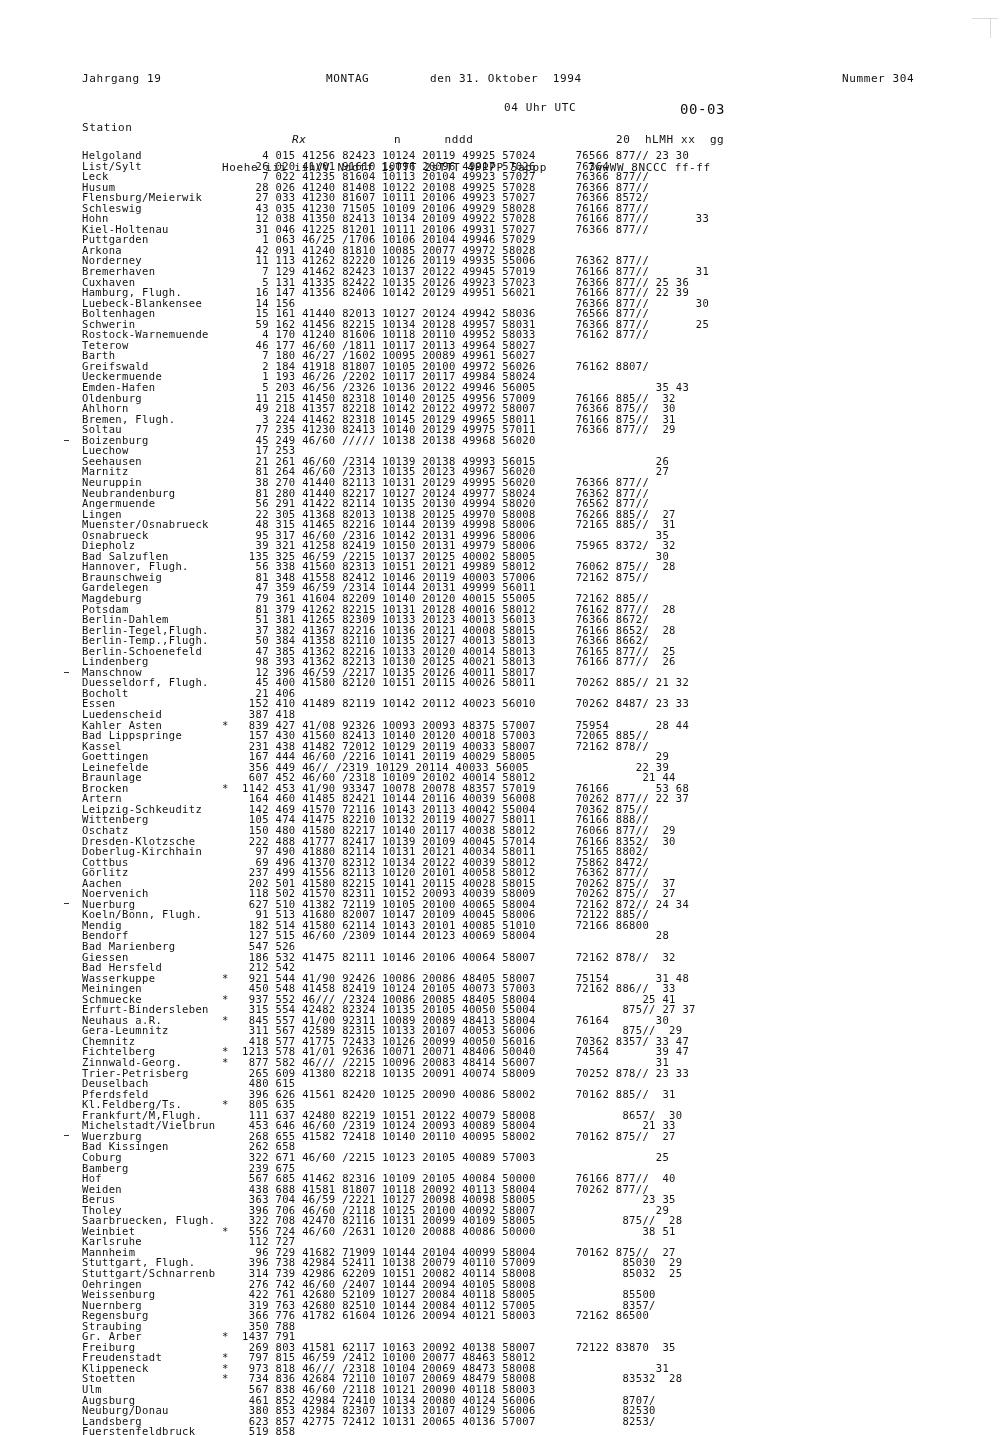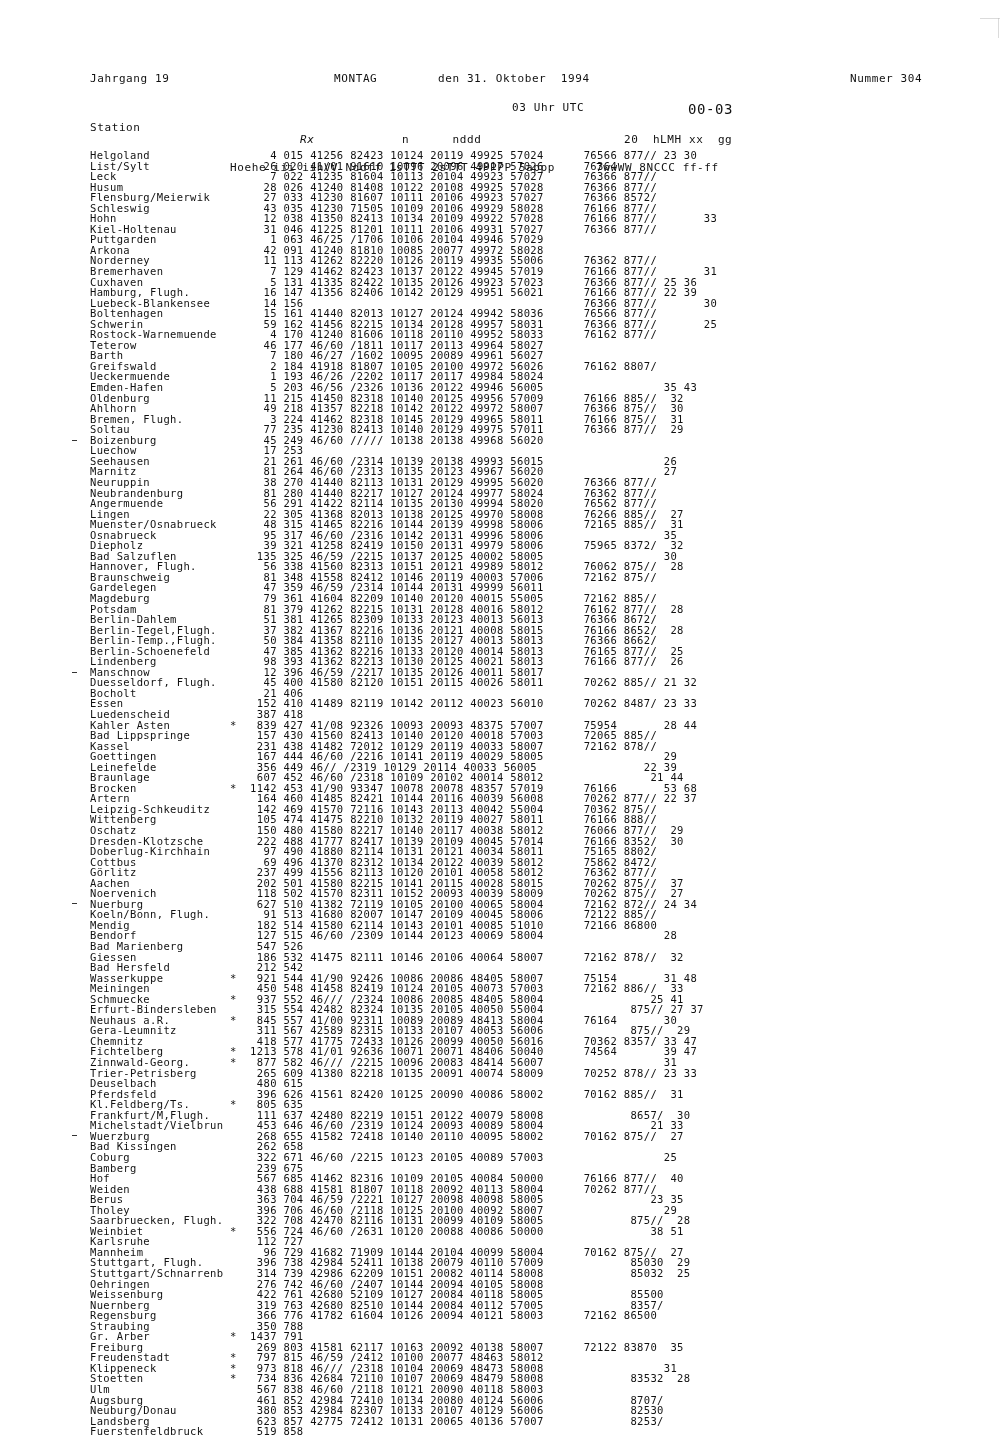--- a/index.html
+++ b/index.html
@@ -10,21 +10,21 @@
   body {
     width: 1000px;
     height: 1435px;
     font-family: "DejaVu Sans Mono", "Liberation Mono", monospace;
     color: #111111;
     position: relative;
     overflow: hidden;
   }
   .page {
     position: absolute;
-    left: 12px; top: 0;
+    left: 4px; top: 0;
     width: 820px;
     height: 1435px;
   }
   
   .hdr-line {
     position: absolute;
     font-size: 11px;
     letter-spacing: 0.6px;
     white-space: pre;
   }
@@ -78,21 +78,21 @@
 </head>
 <body>
 
 <div class="page">
 
   <div class="hdr-line" id="hdr-jahrgang">Jahrgang 19</div>
   <div class="hdr-line" id="hdr-day">MONTAG</div>
   <div class="hdr-line" id="hdr-date">den 31. Oktober  1994</div>
   <div class="hdr-line" id="hdr-number">Nummer 304</div>
 
-  <div class="hdr-line" id="hdr-utc">03 Uhr UTC</div>
+  <div class="hdr-line" id="hdr-utc">04 Uhr UTC</div>
   <div class="hdr-line" id="hdr-range">00-03</div>
 
   <div class="col-head" id="ch-station">Station</div>
   <div class="col-head" id="ch-cols1">Hoehe iii iihVV Nddff 1sTTT 2sTTT 4PPPP 5appp</div>
   <div class="col-head" id="ch-cols2">7wwWW 8NCCC ff-ff</div>
   <div class="col-head" id="ch-sub1">Rx</div>
   <div class="col-head" id="ch-sub2">n      nddd</div>
   <div class="col-head" id="ch-sub3">20  hLMH xx  gg</div>
 
   <div id="data-block"><div class="row">Helgoland                  4 015 41256 82423 10124 20119 49925 57024      76566 877// 23 30</div><div class="row">List/Sylt                 26 020 41/01 91610 10096 20096 49917 57026      76364</div><div class="row">Leck                       7 022 41235 81604 10113 20104 49923 57027      76366 877//</div><div class="row">Husum                     28 026 41240 81408 10122 20108 49925 57028      76366 877//</div><div class="row">Flensburg/Meierwik        27 033 41230 81607 10111 20106 49923 57027      76366 8572/</div><div class="row">Schleswig                 43 035 41230 71505 10109 20106 49929 58028      76166 877//</div><div class="row">Hohn                      12 038 41350 82413 10134 20109 49922 57028      76166 877//       33</div><div class="row">Kiel-Holtenau             31 046 41225 81201 10111 20106 49931 57027      76366 877//</div><div class="row">Puttgarden                 1 063 46/25 /1706 10106 20104 49946 57029</div><div class="row">Arkona                    42 091 41240 81810 10085 20077 49972 58028</div><div class="row">Norderney                 11 113 41262 82220 10126 20119 49935 55006      76362 877//</div><div class="row">Bremerhaven                7 129 41462 82423 10137 20122 49945 57019      76166 877//       31</div><div class="row">Cuxhaven                   5 131 41335 82422 10135 20126 49923 57023      76366 877// 25 36</div><div class="row">Hamburg, Flugh.           16 147 41356 82406 10142 20129 49951 56021      76166 877// 22 39</div><div class="row">Luebeck-Blankensee        14 156                                          76366 877//       30</div><div class="row">Boltenhagen               15 161 41440 82013 10127 20124 49942 58036      76566 877//</div><div class="row">Schwerin                  59 162 41456 82215 10134 20128 49957 58031      76366 877//       25</div><div class="row">Rostock-Warnemuende        4 170 41240 81606 10118 20110 49952 58033      76162 877//</div><div class="row">Teterow                   46 177 46/60 /1811 10117 20113 49964 58027</div><div class="row">Barth                      7 180 46/27 /1602 10095 20089 49961 56027</div><div class="row">Greifswald                 2 184 41918 81807 10105 20100 49972 56026      76162 8807/</div><div class="row">Ueckermuende               1 193 46/26 /2202 10117 20117 49984 58024</div><div class="row">Emden-Hafen                5 203 46/56 /2326 10136 20122 49946 56005                  35 43</div><div class="row">Oldenburg                 11 215 41450 82318 10140 20125 49956 57009      76166 885//  32</div><div class="row">Ahlhorn                   49 218 41357 82218 10142 20122 49972 58007      76366 875//  30</div><div class="row">Bremen, Flugh.             3 224 41462 82318 10145 20129 49965 58011      76166 875//  31</div><div class="row">Soltau                    77 235 41230 82413 10140 20129 49975 57011      76366 877//  29</div><div class="row">Boizenburg                45 249 46/60 ///// 10138 20138 49968 56020</div><div class="row">Luechow                   17 253</div><div class="row">Seehausen                 21 261 46/60 /2314 10139 20138 49993 56015                  26</div><div class="row">Marnitz                   81 264 46/60 /2313 10135 20123 49967 56020                  27</div><div class="row">Neuruppin                 38 270 41440 82113 10131 20129 49995 56020      76366 877//</div><div class="row">Neubrandenburg            81 280 41440 82217 10127 20124 49977 58024      76362 877//</div><div class="row">Angermuende               56 291 41422 82114 10135 20130 49994 58020      76562 877//</div><div class="row">Lingen                    22 305 41368 82013 10138 20125 49970 58008      76266 885//  27</div><div class="row">Muenster/Osnabrueck       48 315 41465 82216 10144 20139 49998 58006      72165 885//  31</div><div class="row">Osnabrueck                95 317 46/60 /2316 10142 20131 49996 58006                  35</div><div class="row">Diepholz                  39 321 41258 82419 10150 20131 49979 58006      75965 8372/  32</div><div class="row">Bad Salzuflen            135 325 46/59 /2215 10137 20125 40002 58005                  30</div><div class="row">Hannover, Flugh.          56 338 41560 82313 10151 20121 49989 58012      76062 875//  28</div><div class="row">Braunschweig              81 348 41558 82412 10146 20119 40003 57006      72162 875//</div><div class="row">Gardelegen                47 359 46/59 /2314 10144 20131 49999 56011</div><div class="row">Magdeburg                 79 361 41604 82209 10140 20120 40015 55005      72162 885//</div><div class="row">Potsdam                   81 379 41262 82215 10131 20128 40016 58012      76162 877//  28</div><div class="row">Berlin-Dahlem             51 381 41265 82309 10133 20123 40013 56013      76366 8672/</div><div class="row">Berlin-Tegel,Flugh.       37 382 41367 82216 10136 20121 40008 58015      76166 8652/  28</div><div class="row">Berlin-Temp.,Flugh.       50 384 41358 82110 10135 20127 40013 58013      76366 8662/</div><div class="row">Berlin-Schoenefeld        47 385 41362 82216 10133 20120 40014 58013      76165 877//  25</div><div class="row">Lindenberg                98 393 41362 82213 10130 20125 40021 58013      76166 877//  26</div><div class="row">Manschnow                 12 396 46/59 /2217 10135 20126 40011 58017</div><div class="row">Duesseldorf, Flugh.       45 400 41580 82120 10151 20115 40026 58011      70262 885// 21 32</div><div class="row">Bocholt                   21 406</div><div class="row">Essen                    152 410 41489 82119 10142 20112 40023 56010      70262 8487/ 23 33</div><div class="row">Luedenscheid             387 418</div><div class="row">Kahler Asten         *   839 427 41/08 92326 10093 20093 48375 57007      75954       28 44</div><div class="row">Bad Lippspringe          157 430 41560 82413 10140 20120 40018 57003      72065 885//</div><div class="row">Kassel                   231 438 41482 72012 10129 20119 40033 58007      72162 878//</div><div class="row">Goettingen               167 444 46/60 /2216 10141 20119 40029 58005                  29</div><div class="row">Leinefelde               356 449 46// /2319 10129 20114 40033 56005                22 39</div><div class="row">Braunlage                607 452 46/60 /2318 10109 20102 40014 58012                21 44</div><div class="row">Brocken              *  1142 453 41/90 93347 10078 20078 48357 57019      76166       53 68</div><div class="row">Artern                   164 460 41485 82421 10144 20116 40039 56008      70262 877// 22 37</div><div class="row">Leipzig-Schkeuditz       142 469 41570 72116 10143 20113 40042 55004      70362 875//</div><div class="row">Wittenberg               105 474 41475 82210 10132 20119 40027 58011      76166 888//</div><div class="row">Oschatz                  150 480 41580 82217 10140 20117 40038 58012      76066 877//  29</div><div class="row">Dresden-Klotzsche        222 488 41777 82417 10139 20109 40045 57014      76166 8352/  30</div><div class="row">Doberlug-Kirchhain        97 490 41880 82114 10131 20121 40034 58011      75165 8802/</div><div class="row">Cottbus                   69 496 41370 82312 10134 20122 40039 58012      75862 8472/</div><div class="row">Görlitz                  237 499 41556 82113 10120 20101 40058 58012      76362 877//</div><div class="row">Aachen                   202 501 41580 82215 10141 20115 40028 58015      70262 875//  37</div><div class="row">Noervenich               118 502 41570 82311 10152 20093 40039 58009      70262 875//  27</div><div class="row">Nuerburg                 627 510 41382 72119 10105 20100 40065 58004      72162 872// 24 34</div><div class="row">Koeln/Bonn, Flugh.        91 513 41680 82007 10147 20109 40045 58006      72122 885//</div><div class="row">Mendig                   182 514 41580 62114 10143 20101 40085 51010      72166 86800</div><div class="row">Bendorf                  127 515 46/60 /2309 10144 20123 40069 58004                  28</div><div class="row">Bad Marienberg           547 526</div><div class="row">Giessen                  186 532 41475 82111 10146 20106 40064 58007      72162 878//  32</div><div class="row">Bad Hersfeld             212 542</div><div class="row">Wasserkuppe          *   921 544 41/90 92426 10086 20086 48405 58007      75154       31 48</div><div class="row">Meiningen                450 548 41458 82419 10124 20105 40073 57003      72162 886//  33</div><div class="row">Schmuecke            *   937 552 46/// /2324 10086 20085 48405 58004                25 41</div><div class="row">Erfurt-Bindersleben      315 554 42482 82324 10135 20105 40050 55004             875// 27 37</div><div class="row">Neuhaus a.R.         *   845 557 41/00 92311 10089 20089 48413 58004      76164       30</div><div class="row">Gera-Leumnitz            311 567 42589 82315 10133 20107 40053 56006             875//  29</div><div class="row">Chemnitz                 418 577 41775 72433 10126 20099 40050 56016      70362 8357/ 33 47</div><div class="row">Fichtelberg          *  1213 578 41/01 92636 10071 20071 48406 50040      74564       39 47</div><div class="row">Zinnwald-Georg.      *   877 582 46/// /2215 10096 20083 48414 56007                  31</div><div class="row">Trier-Petrisberg         265 609 41380 82218 10135 20091 40074 58009      70252 878// 23 33</div><div class="row">Deuselbach               480 615</div><div class="row">Pferdsfeld               396 626 41561 82420 10125 20090 40086 58002      70162 885//  31</div><div class="row">Kl.Feldberg/Ts.      *   805 635</div><div class="row">Frankfurt/M,Flugh.       111 637 42480 82219 10151 20122 40079 58008             8657/  30</div><div class="row">Michelstadt/Vielbrun     453 646 46/60 /2319 10124 20093 40089 58004                21 33</div><div class="row">Wuerzburg                268 655 41582 72418 10140 20110 40095 58002      70162 875//  27</div><div class="row">Bad Kissingen            262 658</div><div class="row">Coburg                   322 671 46/60 /2215 10123 20105 40089 57003                  25</div><div class="row">Bamberg                  239 675</div><div class="row">Hof                      567 685 41462 82316 10109 20105 40084 50000      76166 877//  40</div><div class="row">Weiden                   438 688 41581 81807 10118 20092 40113 58004      70262 877//</div><div class="row">Berus                    363 704 46/59 /2221 10127 20098 40098 58005                23 35</div><div class="row">Tholey                   396 706 46/60 /2118 10125 20100 40092 58007                  29</div><div class="row">Saarbruecken, Flugh.     322 708 42470 82116 10131 20099 40109 58005             875//  28</div><div class="row">Weinbiet             *   556 724 46/60 /2631 10120 20088 40086 50000                38 51</div><div class="row">Karlsruhe                112 727</div><div class="row">Mannheim                  96 729 41682 71909 10144 20104 40099 58004      70162 875//  27</div><div class="row">Stuttgart, Flugh.        396 738 42984 52411 10138 20079 40110 57009             85030  29</div><div class="row">Stuttgart/Schnarrenb     314 739 42986 62209 10151 20082 40114 58008             85032  25</div><div class="row">Oehringen                276 742 46/60 /2407 10144 20094 40105 58008</div><div class="row">Weissenburg              422 761 42680 52109 10127 20084 40118 58005             85500</div><div class="row">Nuernberg                319 763 42680 82510 10144 20084 40112 57005             8357/</div><div class="row">Regensburg               366 776 41782 61604 10126 20094 40121 58003      72162 86500</div><div class="row">Straubing                350 788</div><div class="row">Gr. Arber            *  1437 791</div><div class="row">Freiburg                 269 803 41581 62117 10163 20092 40138 58007      72122 83870  35</div><div class="row">Freudenstadt         *   797 815 46/59 /2412 10100 20077 48463 58012</div><div class="row">Klippeneck           *   973 818 46/// /2318 10104 20069 48473 58008                  31</div><div class="row">Stoetten             *   734 836 42684 72110 10107 20069 48479 58008             83532  28</div><div class="row">Ulm                      567 838 46/60 /2118 10121 20090 40118 58003</div><div class="row">Augsburg                 461 852 42984 72410 10134 20080 40124 56006             8707/</div><div class="row">Neuburg/Donau            380 853 42984 82307 10133 20107 40129 56006             82530</div><div class="row">Landsberg                623 857 42775 72412 10131 20065 40136 57007             8253/</div><div class="row">Fuerstenfeldbruck        519 858</div></div>

